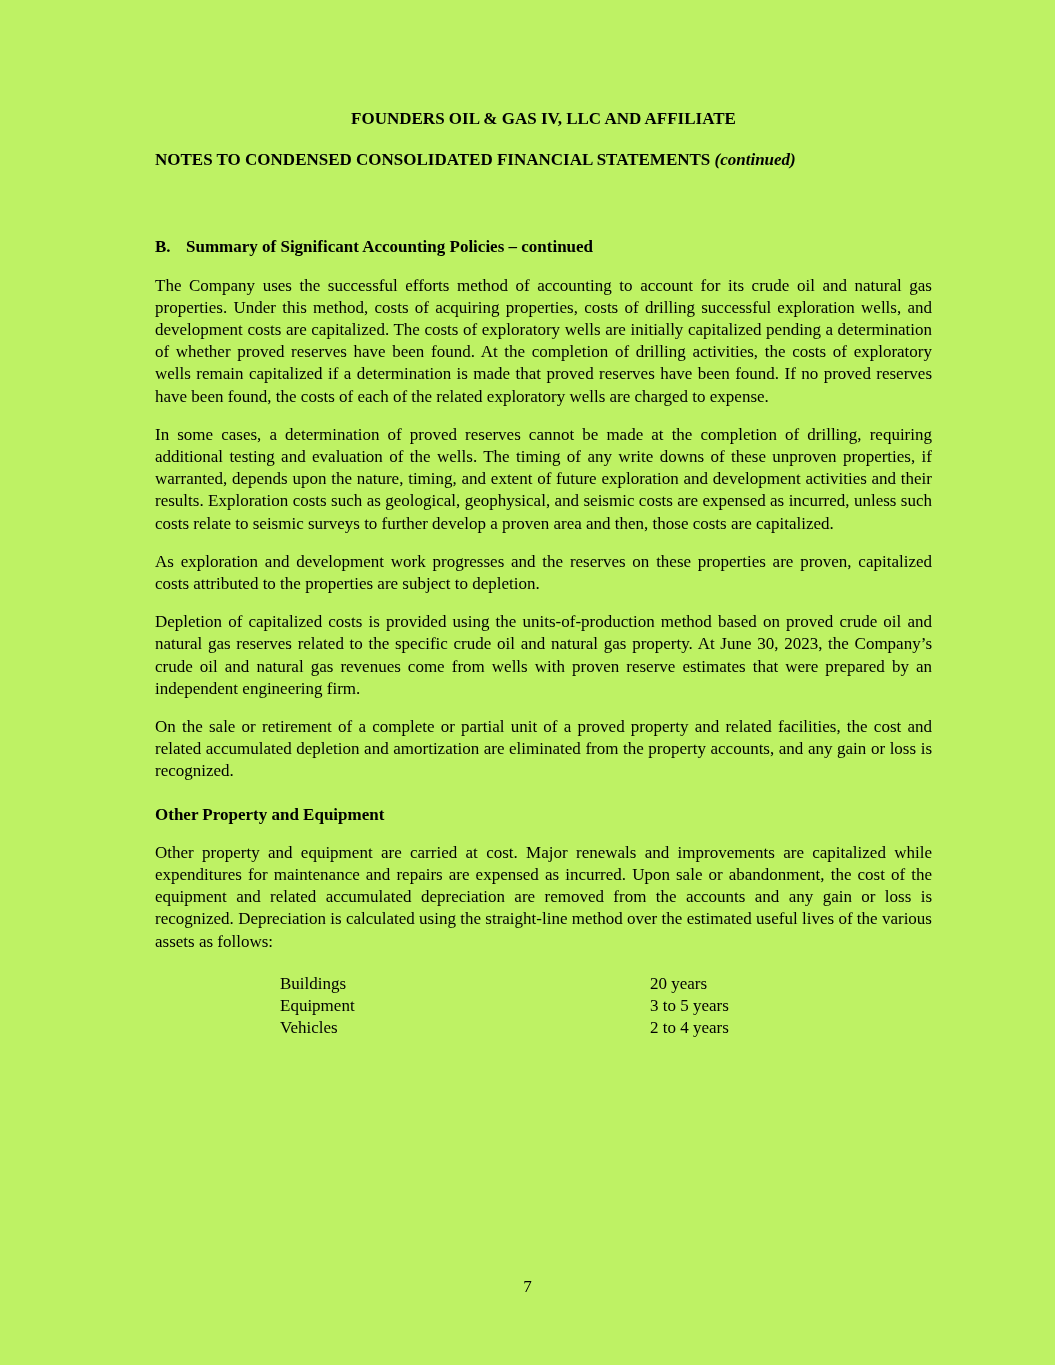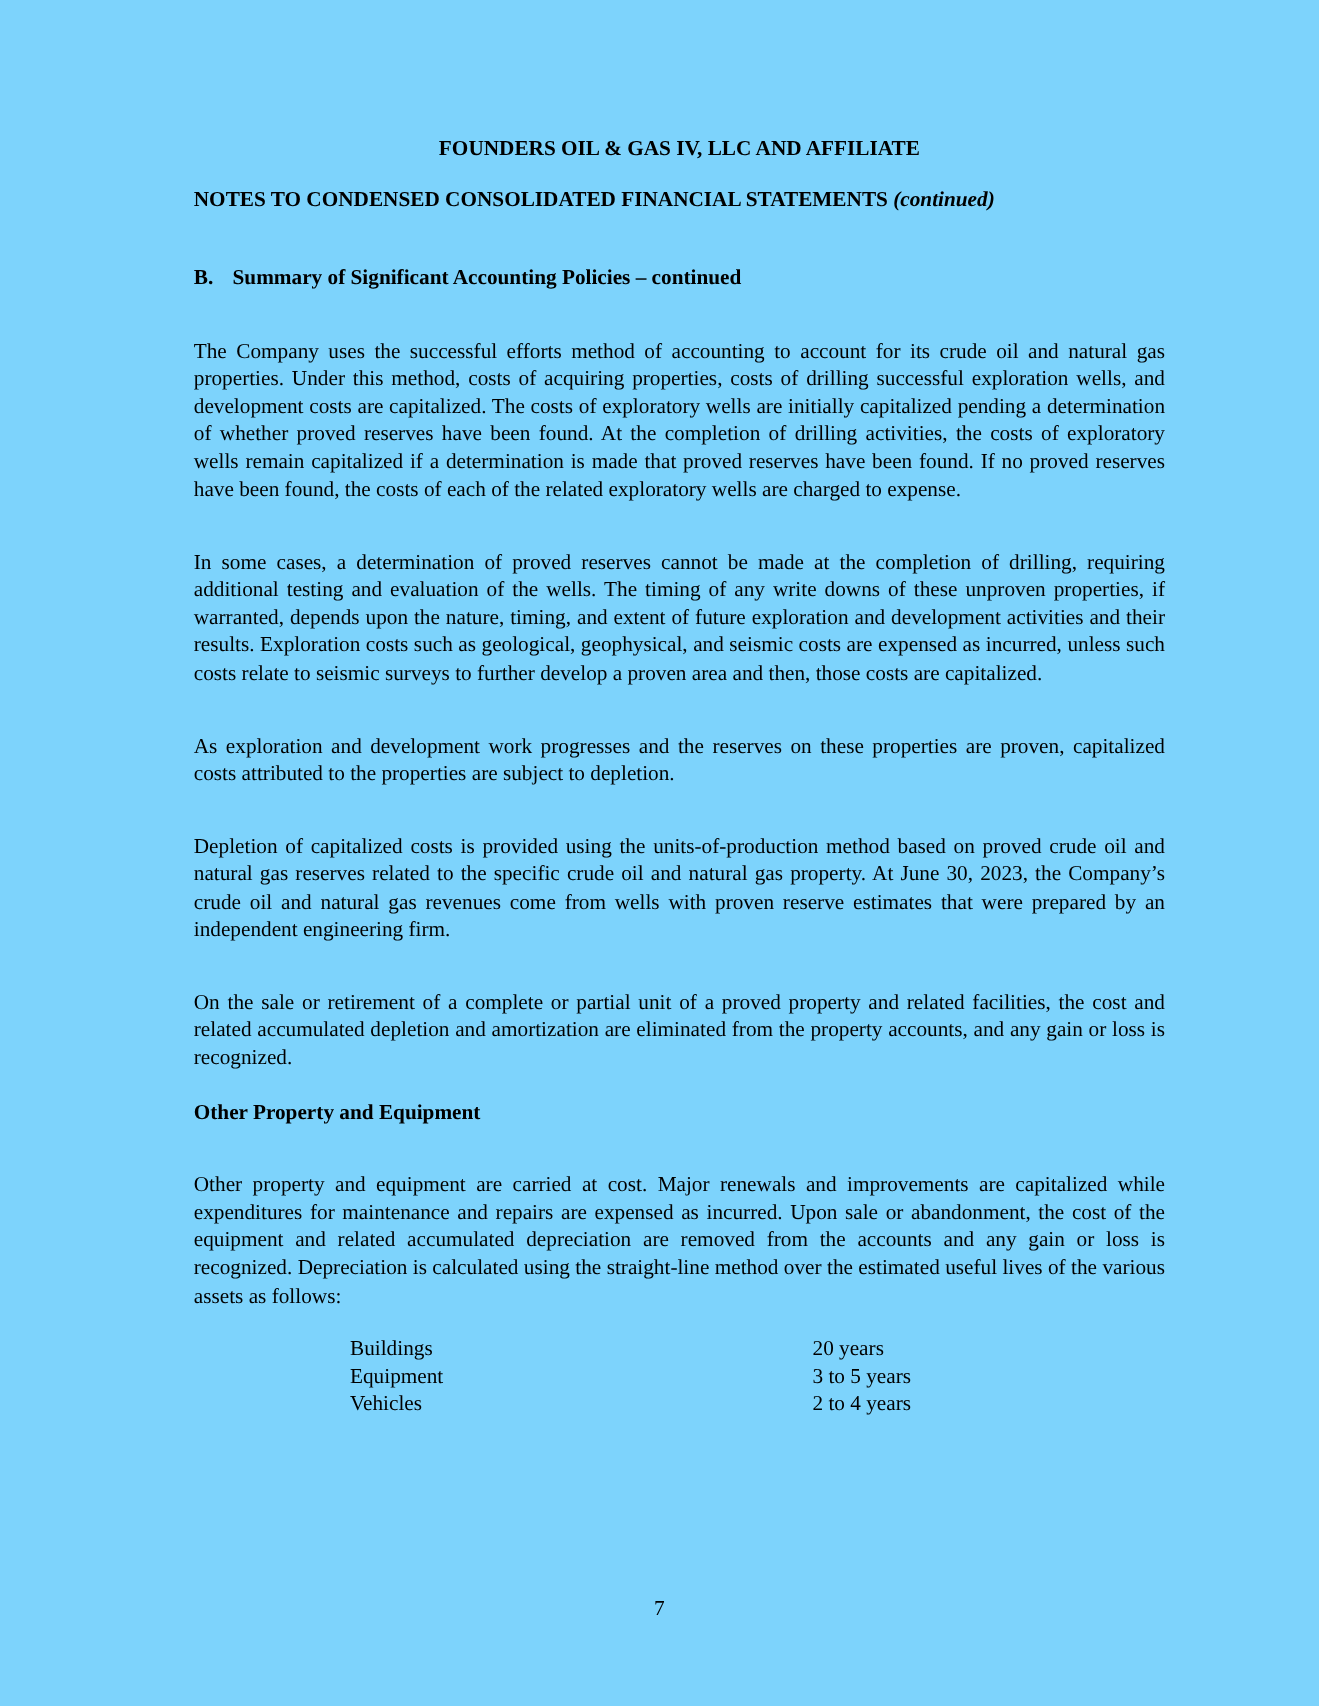--- a/index.html
+++ b/index.html
@@ -4,21 +4,21 @@
 <style>
   html, body {
     margin: 0;
     padding: 0;
     background: #ffffff;
   }
   .doc {
     position: relative;
     width: 1055px;
     height: 1365px;
-    background: #7dd3fc;
+    background: #bef264;
     color: #000000;
     font-family: "Liberation Serif", serif;
     overflow: hidden;
   }
   .content {
     position: absolute;
     left: 155px;
     top: 0;
     width: 777px;
     font-size: 17px;
@@ -30,33 +30,33 @@
     font-weight: bold;
   }
   .subtitle {
     margin-top: 19px;
     font-weight: bold;
   }
   .subtitle .it {
     font-style: italic;
   }
   .section-heading {
-    margin-top: 40px;
+    margin-top: 65px;
     font-weight: bold;
   }
   .sec-label {
     display: inline-block;
     width: 31px;
   }
   .subheading {
     margin-top: 21px;
     font-weight: bold;
   }
   p.body {
-    margin: 36px 0 0 0;
+    margin: 16px 0 0 0;
     text-align: justify;
   }
   .asset-table {
     margin-top: 20px;
   }
   .asset-row {
     display: flex;
     align-items: flex-end;
   }
   .asset-name {

